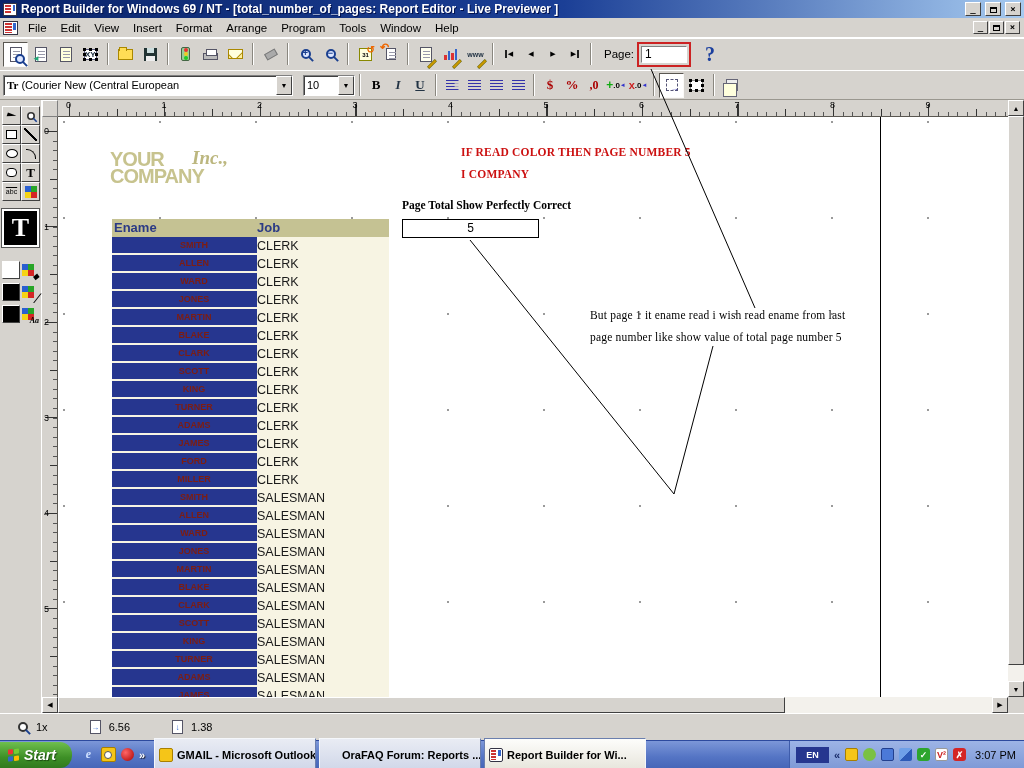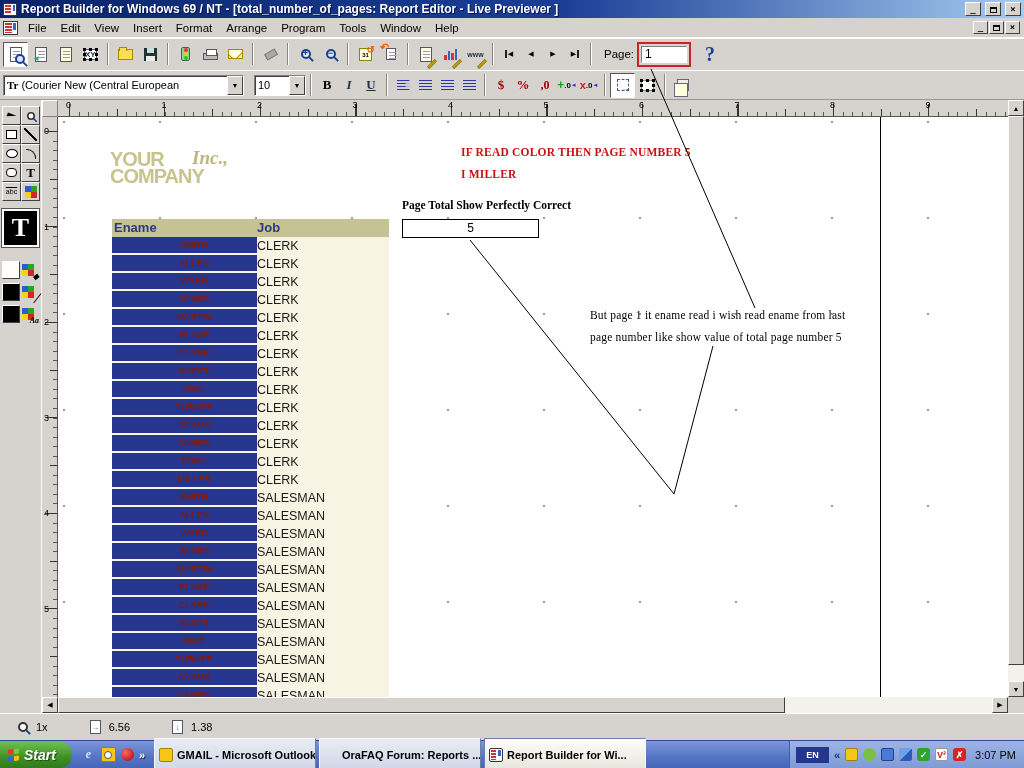--- a/index.html
+++ b/index.html
@@ -285,21 +285,21 @@
   <span class="pagegrp">
     <span style="font-size:11.5px">Page:</span>
     <span class="redbox">
       <input class="pageinput" value="1" style="">
     </span>
   </span>
   <span class="help">?</span>
 </div>
 
 <div class="abs tbar tb2">
-  <span class="combo" style="width:241px">
+  <span class="combo" style="width:290px">
     <span class="cv">
         <b style="font-family:'Liberation Serif',serif;margin-right:3px">Tr</b>
         <span>(Courier New (Central European</span>
       </span>
     <span class="drop">▼</span>
   </span>
   <span class="combo" style="width:52px;margin-left:10px">
     <span class="cv">10</span>
     <span class="drop">▼</span>
   </span>
@@ -441,21 +441,21 @@
 <div class="abs canvas">
   <div class="abs pageline"></div>
 
   <div class="abs logo">
     <div>YOUR</div>
     <div>COMPANY</div>
     <span class="inc">Inc.,</span>
   </div>
 
   <div class="abs redline" style="left:403px;top:29px">IF READ COLOR THEN PAGE NUMBER 5</div>
-  <div class="abs redline" style="left:403px;top:51px">I MILLER</div>
+  <div class="abs redline" style="left:403px;top:51px">I COMPANY</div>
 
   <div class="abs ptl" style="left:344px;top:82px">Page Total Show Perfectly Correct</div>
   <div class="abs box5">5</div>
 
   <div class="abs note" style="left:532px;top:192px">But page 1 it ename read i wish  read ename from last</div>
   <div class="abs note" style="left:532px;top:214px">page number like show value of total page number 5</div>
 
   <div class="abs rpt">
     <div class="hd">
       <span>Ename</span>

